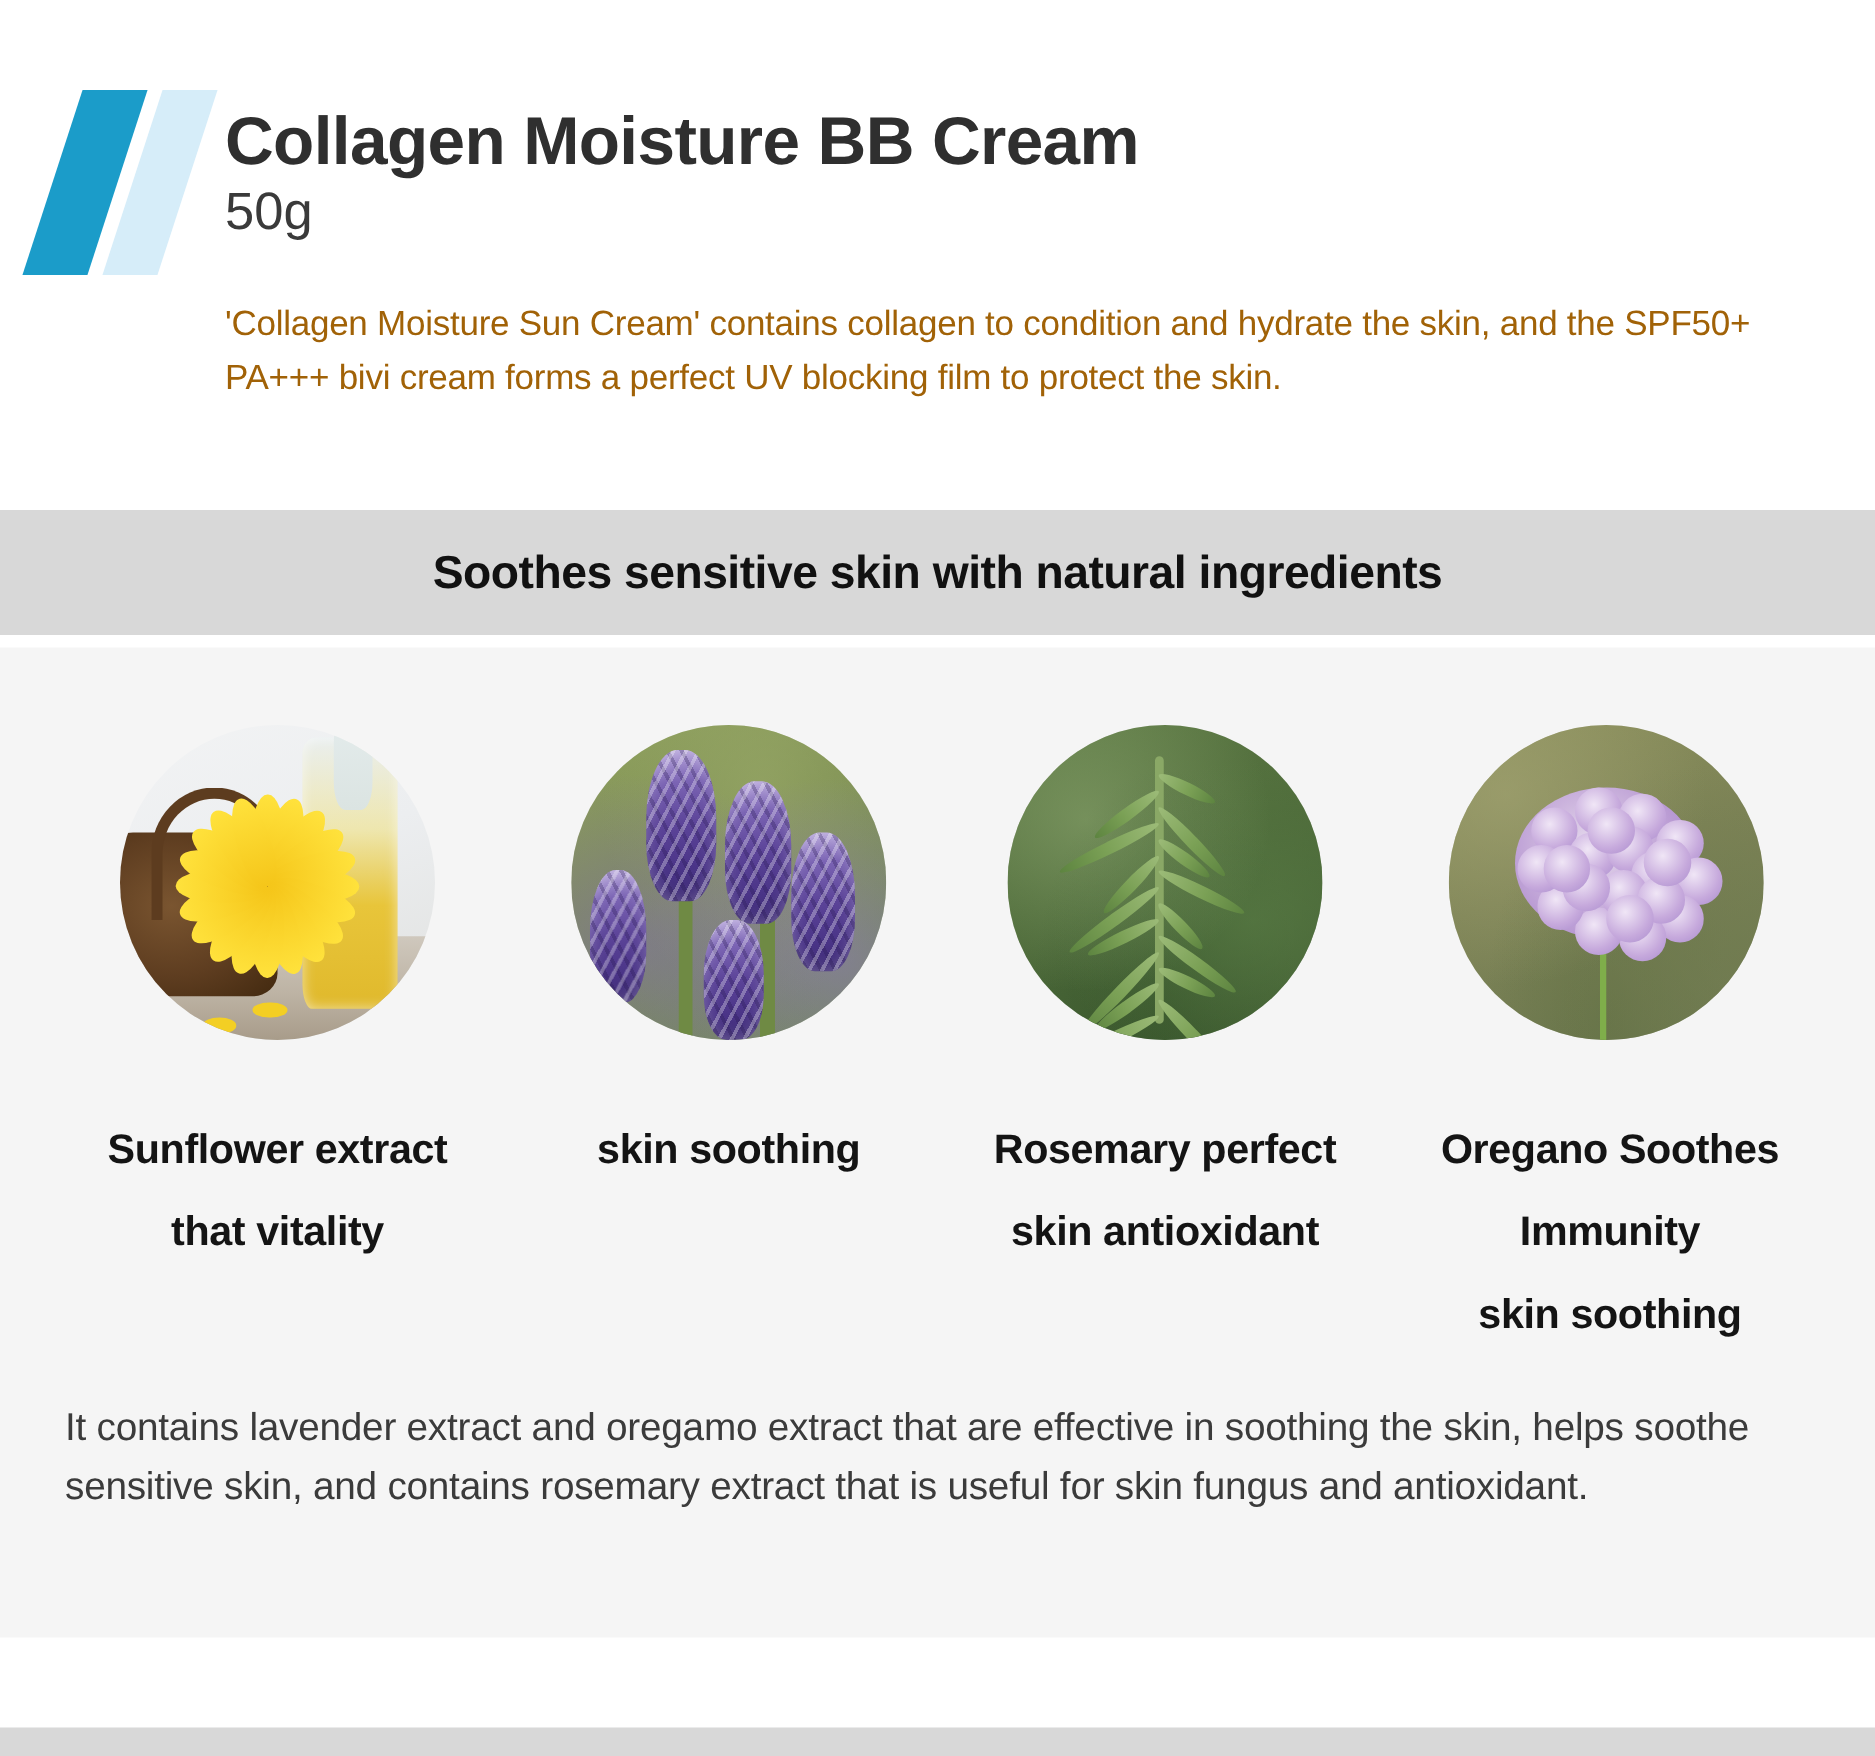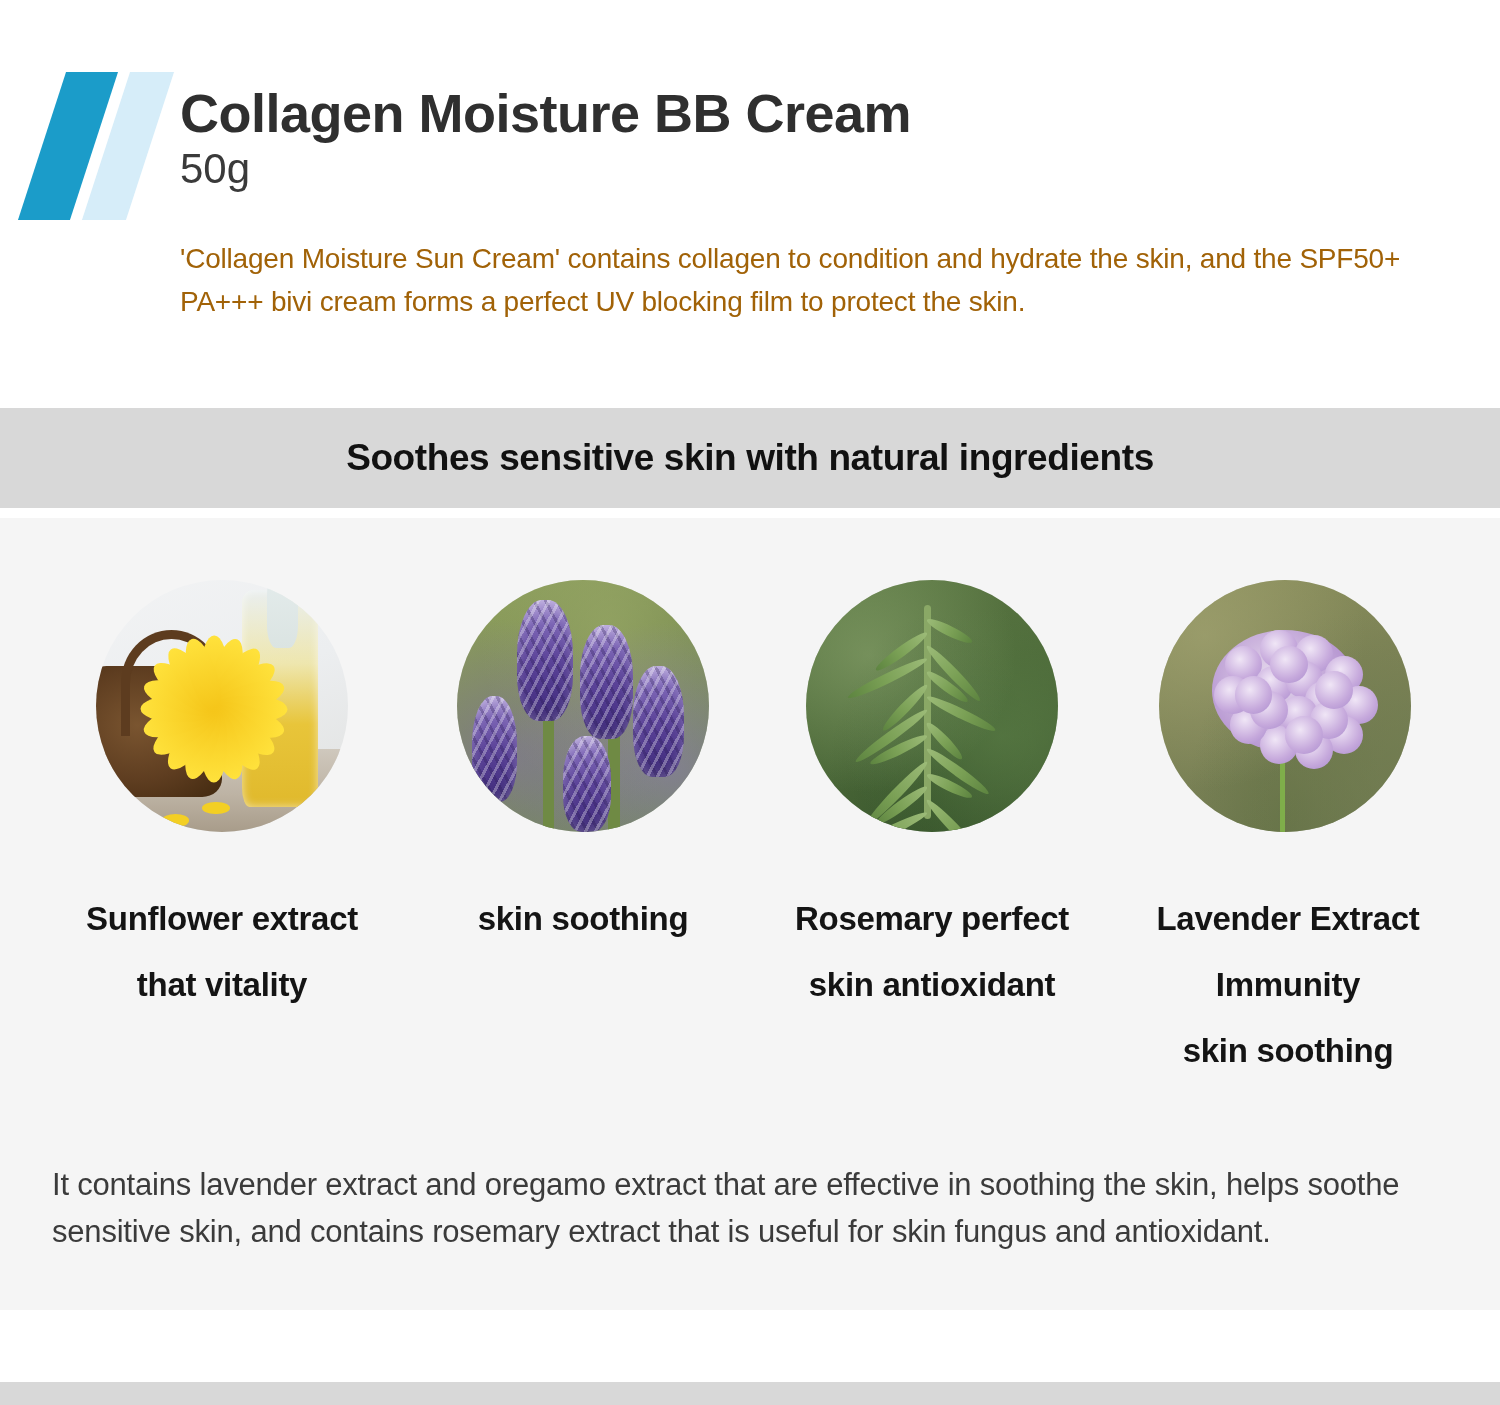--- a/index.html
+++ b/index.html
@@ -171,21 +171,21 @@
   .label-col.l3 { left:1112px; width:352px; }
   .label-line {
     font-size:33px; font-weight:bold; color:#141414;
     line-height:2.0; letter-spacing:-0.3px;
   }
 
   
   .panel-note {
     position:absolute; left:52px; top:600px; width:1410px;
     font-size:31px; font-weight:300; color:#3b3b3b;
-    line-height:1.53; letter-spacing:-0.2px;margin-top:43px;
+    line-height:1.53; letter-spacing:-0.2px;
   }
 
   
   .next-banner {
     position:absolute; left:0; top:1382px; width:1500px; height:40px;
     background:#d8d8d8;
   }
 </style>
 </head>
 <body>
@@ -330,21 +330,21 @@
       <div class="label-col l1">
         <div class="label-line">skin soothing</div>
       </div>
 
       <div class="label-col l2">
         <div class="label-line">Rosemary perfect</div>
         <div class="label-line">skin antioxidant</div>
       </div>
 
       <div class="label-col l3">
-        <div class="label-line">Lavender Extract</div>
+        <div class="label-line">Oregano Soothes</div>
         <div class="label-line">Immunity</div>
         <div class="label-line">skin soothing</div>
       </div>
 
     </div>
 
     <div class="panel-note">It contains lavender extract and oregamo extract that are effective in soothing the skin, helps soothe sensitive skin, and contains rosemary extract that is useful for skin fungus and antioxidant.</div>
   </div>
 
   <div class="next-banner"></div>

